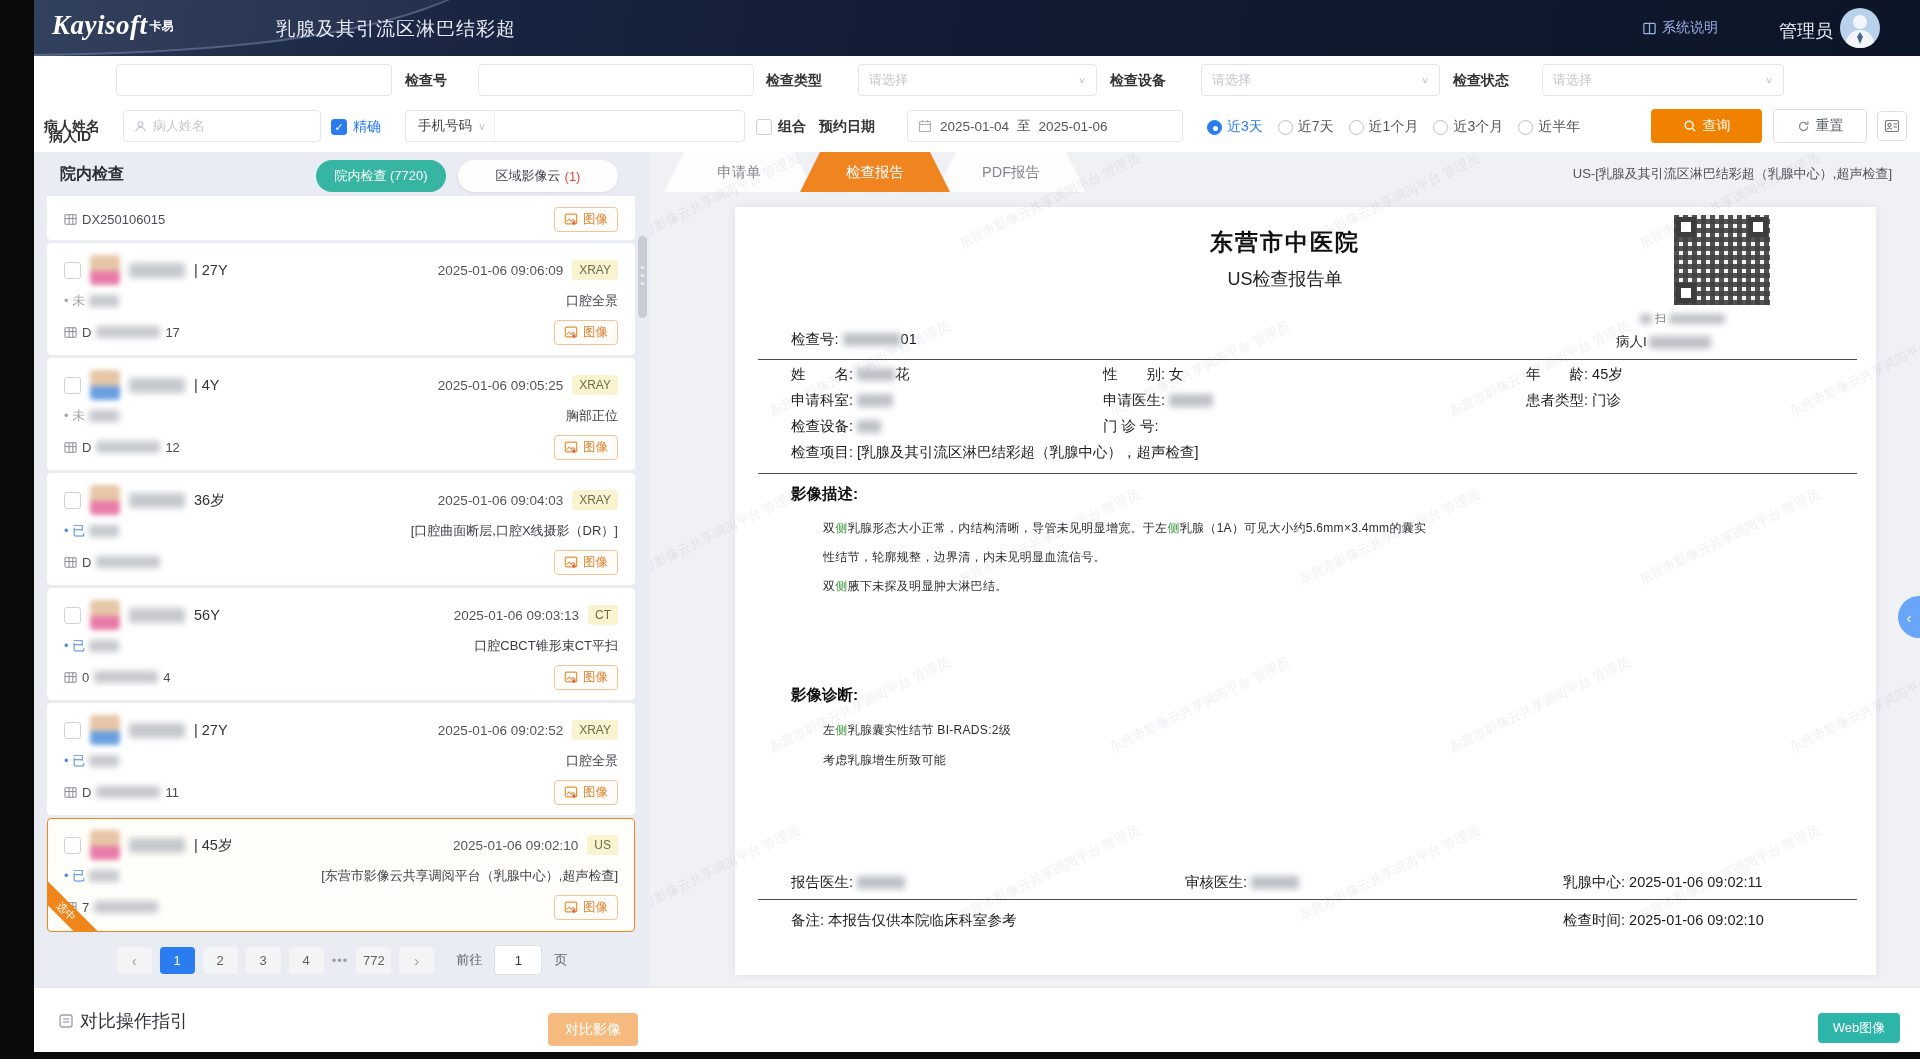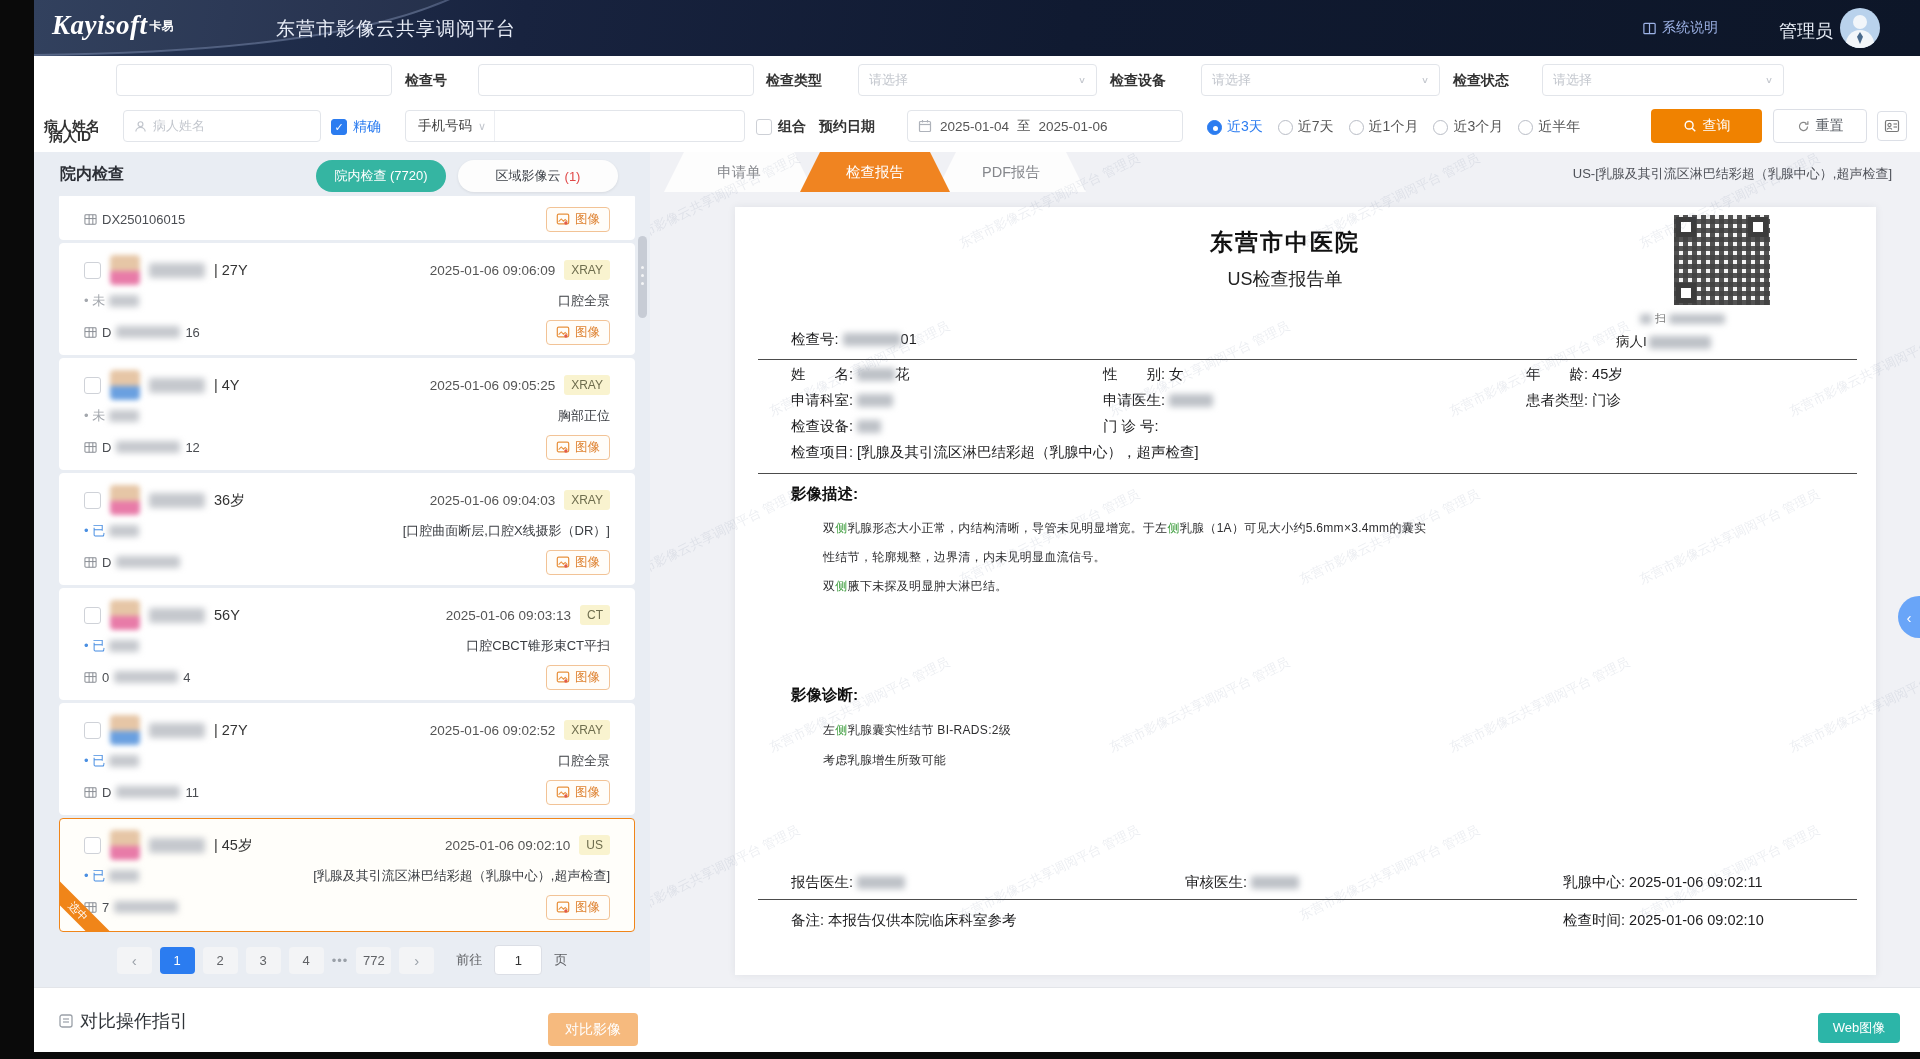--- a/index.html
+++ b/index.html
@@ -46,21 +46,21 @@
   #btn-grid{background:#fff;border:1px solid #dcdfe6;color:#666;}
 
   
   #sidebar{position:absolute;left:0;top:152px;width:616px;height:836px;background:#e9edf3;}
   .sb-title{position:absolute;left:26px;top:12px;font-size:16px;font-weight:bold;color:#2c2f36;}
   .pill{position:absolute;top:8px;height:32px;border-radius:17px;font-size:13px;display:flex;align-items:center;justify-content:center;cursor:pointer;box-sizing:border-box;}
   #pill-hosp{left:282px;width:130px;background:#35b5a2;color:#fff;}
   #pill-region{left:424px;width:160px;background:#fdfdfd;color:#3a3f46;box-shadow:0 1px 3px rgba(0,0,0,.08);}
   #pill-region .cnt{color:#e04848;margin-left:4px;}
   #list{position:absolute;left:0;top:44px;width:616px;height:740px;overflow:hidden;}
-  .card{position:relative;margin:3px 15px 0 25px;background:#fff;border-radius:4px;border:1px solid #fff;box-sizing:border-box;height:112px;padding:0 24px;}
+  .card{position:relative;margin:3px 15px 0 13px;background:#fff;border-radius:4px;border:1px solid #fff;box-sizing:border-box;height:112px;padding:0 16px;}
   .card.partial{height:44px;margin-top:0;border-radius:0 0 4px 4px;}
   .card.sel{border:1px solid #f08519;background:#fffefa;height:114px;}
   .crow{display:flex;align-items:center;}
   .r1{padding-top:10px;height:32px;gap:9px;}
   .r2{height:24px;margin-top:3px;gap:8px;}
   .r3{height:30px;margin-top:4px;gap:6px;}
   .partial .r3{margin-top:7px;}
   .sp{flex:1;}
   .lcb{width:17px;height:17px;border:1px solid #cfd2d8;border-radius:3px;background:#fff;box-sizing:border-box;flex:none;cursor:pointer;}
   .pav{width:30px;height:30px;border-radius:4px;flex:none;filter:blur(2.5px);}
@@ -135,21 +135,21 @@
 
 <div class="screen">
 <div class="app">
 
   <div id="topbar">
     <svg class="swoosh" width="440" height="56">
       <path d="M0 0 L410 0 Q330 48 0 56 Z" fill="rgba(255,255,255,0.05)"></path>
       <path d="M0 55 Q300 52 418 -2" stroke="rgba(160,178,215,.35)" stroke-width="2" fill="none"></path>
     </svg>
     <div class="brand"><span>Kayisoft</span><small>卡易</small></div>
-    <div class="apptitle">东营市影像云共享调阅平台</div>
+    <div class="apptitle">乳腺及其引流区淋巴结彩超</div>
     <div class="syshelp">
       <svg viewBox="0 0 16 16" width="15" height="15">
             <rect x="2" y="2.5" width="12" height="11" rx="1" fill="none" stroke="currentColor" stroke-width="1.3"></rect>
             <line x1="8" y1="2.5" x2="8" y2="13.5" stroke="currentColor" stroke-width="1.3"></line>
           </svg>
       <span>系统说明</span>
     </div>
     <div class="username">管理员</div>
     <div class="avatar-top">
           <i class="head"></i>
@@ -308,21 +308,21 @@
             <div class="crow r3">
               <span class="examid">
                 <svg viewBox="0 0 14 14" width="13" height="13">
                   <rect x="1" y="2" width="12" height="10" rx="1" fill="none" stroke="#8b8f96" stroke-width="1.1"></rect>
                   <line x1="1" y1="6" x2="13" y2="6" stroke="#8b8f96" stroke-width="1.1"></line>
                   <line x1="5.5" y1="2" x2="5.5" y2="12" stroke="#8b8f96" stroke-width="1.1"></line>
                   <line x1="9.5" y1="2" x2="9.5" y2="12" stroke="#8b8f96" stroke-width="1.1"></line>
                 </svg>
                 <span>D</span>
                 <span class="blur"></span>
-                <span>16</span>
+                <span>17</span>
               </span>
               <span class="sp"></span>
               <button class="imgbtn">
                 <svg viewBox="0 0 16 16" width="14" height="14">
                   <rect x="1.5" y="2.5" width="13" height="11" rx="1.5" fill="none" stroke="#e8913d" stroke-width="1.4"></rect>
                   <path d="M3 11 l3-3 2.5 2.5 2-2 2.5 2.5" fill="none" stroke="#e8913d" stroke-width="1.2"></path>
                   <circle cx="11.3" cy="12.6" r="1.9" fill="#e25a4a"></circle>
                 </svg>
                 <span>图像</span>
               </button>
@@ -486,21 +486,21 @@
               <span class="pav pink"></span>
               <span class="blur nblur"></span>
               <span class="age">| 45岁</span>
               <span class="sp"></span>
               <span class="time">2025-01-06 09:02:10</span>
               <span class="mbadge">US</span>
             </div>
             <div class="crow r2">
               <span class="status read">•&nbsp;已<span class="blur"></span></span>
               <span class="sp"></span>
-              <span class="desc">[乳腺及其引流区淋巴结彩超（乳腺中心）,超声检查]</span>
+              <span class="desc">[东营市影像云共享调阅平台（乳腺中心）,超声检查]</span>
             </div>
             <div class="crow r3">
               <span class="examid">
                 <svg viewBox="0 0 14 14" width="13" height="13">
                   <rect x="1" y="2" width="12" height="10" rx="1" fill="none" stroke="#8b8f96" stroke-width="1.1"></rect>
                   <line x1="1" y1="6" x2="13" y2="6" stroke="#8b8f96" stroke-width="1.1"></line>
                   <line x1="5.5" y1="2" x2="5.5" y2="12" stroke="#8b8f96" stroke-width="1.1"></line>
                   <line x1="9.5" y1="2" x2="9.5" y2="12" stroke="#8b8f96" stroke-width="1.1"></line>
                 </svg>
                 <span>7</span>

